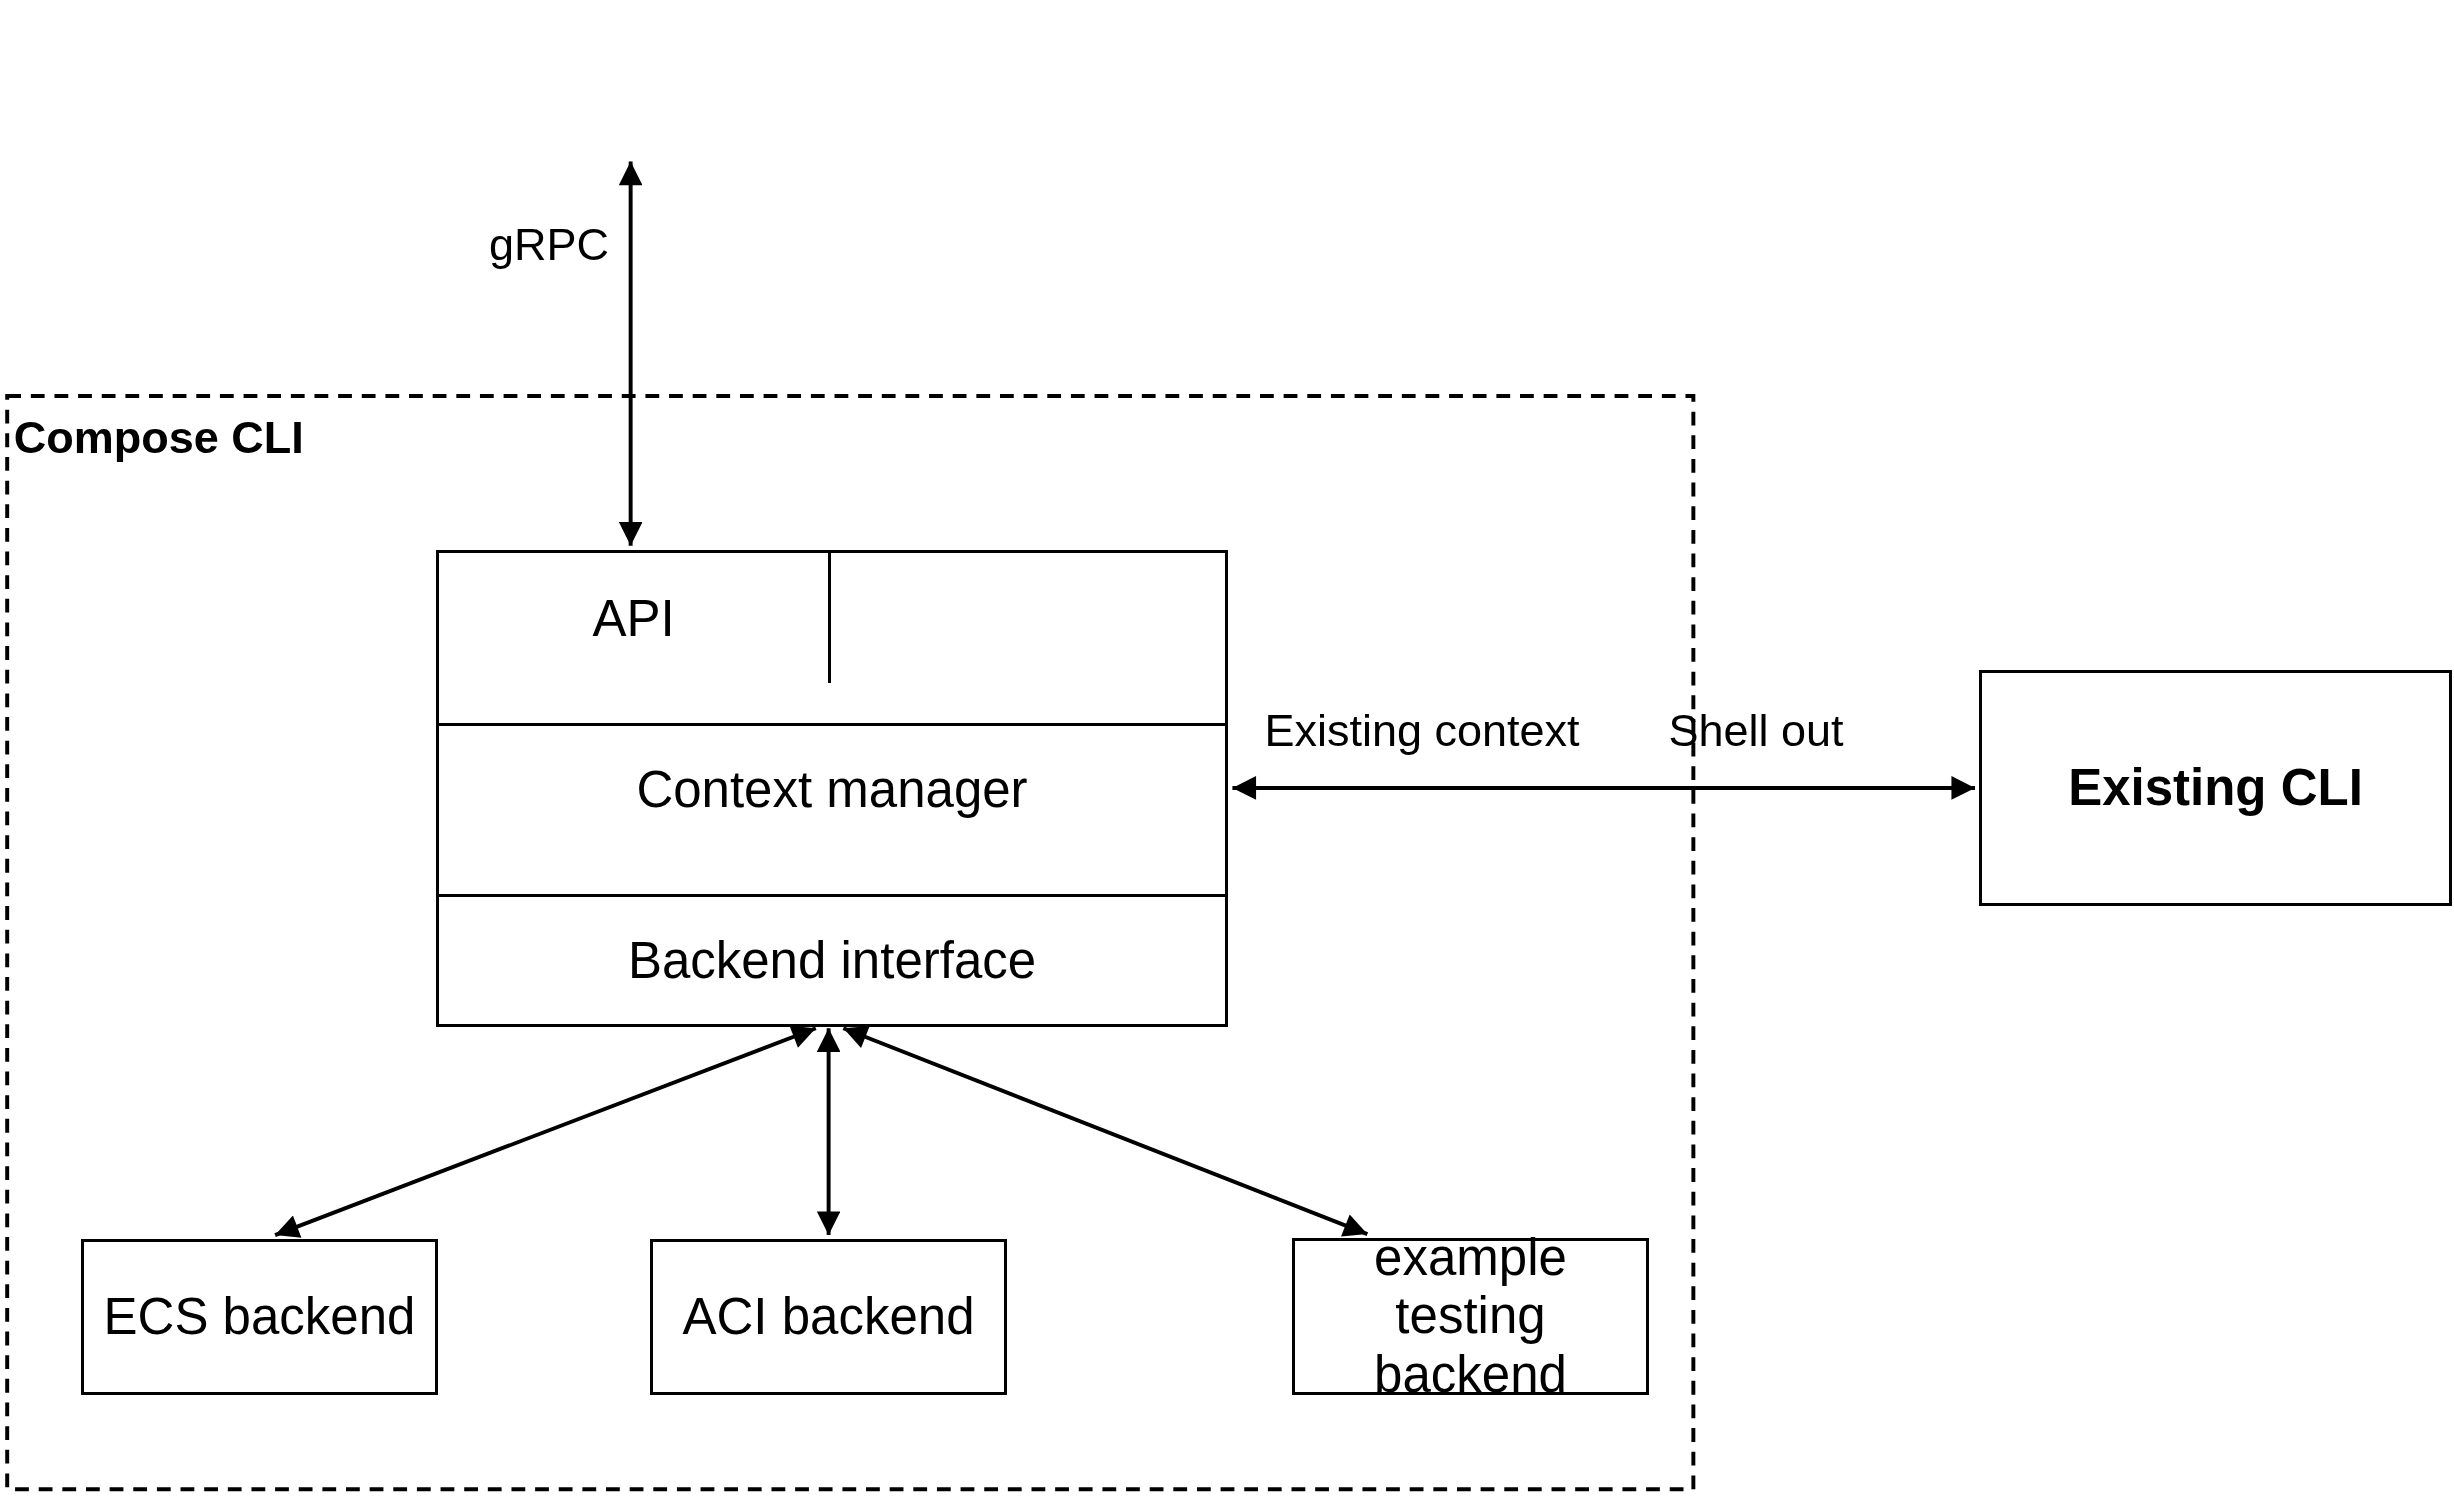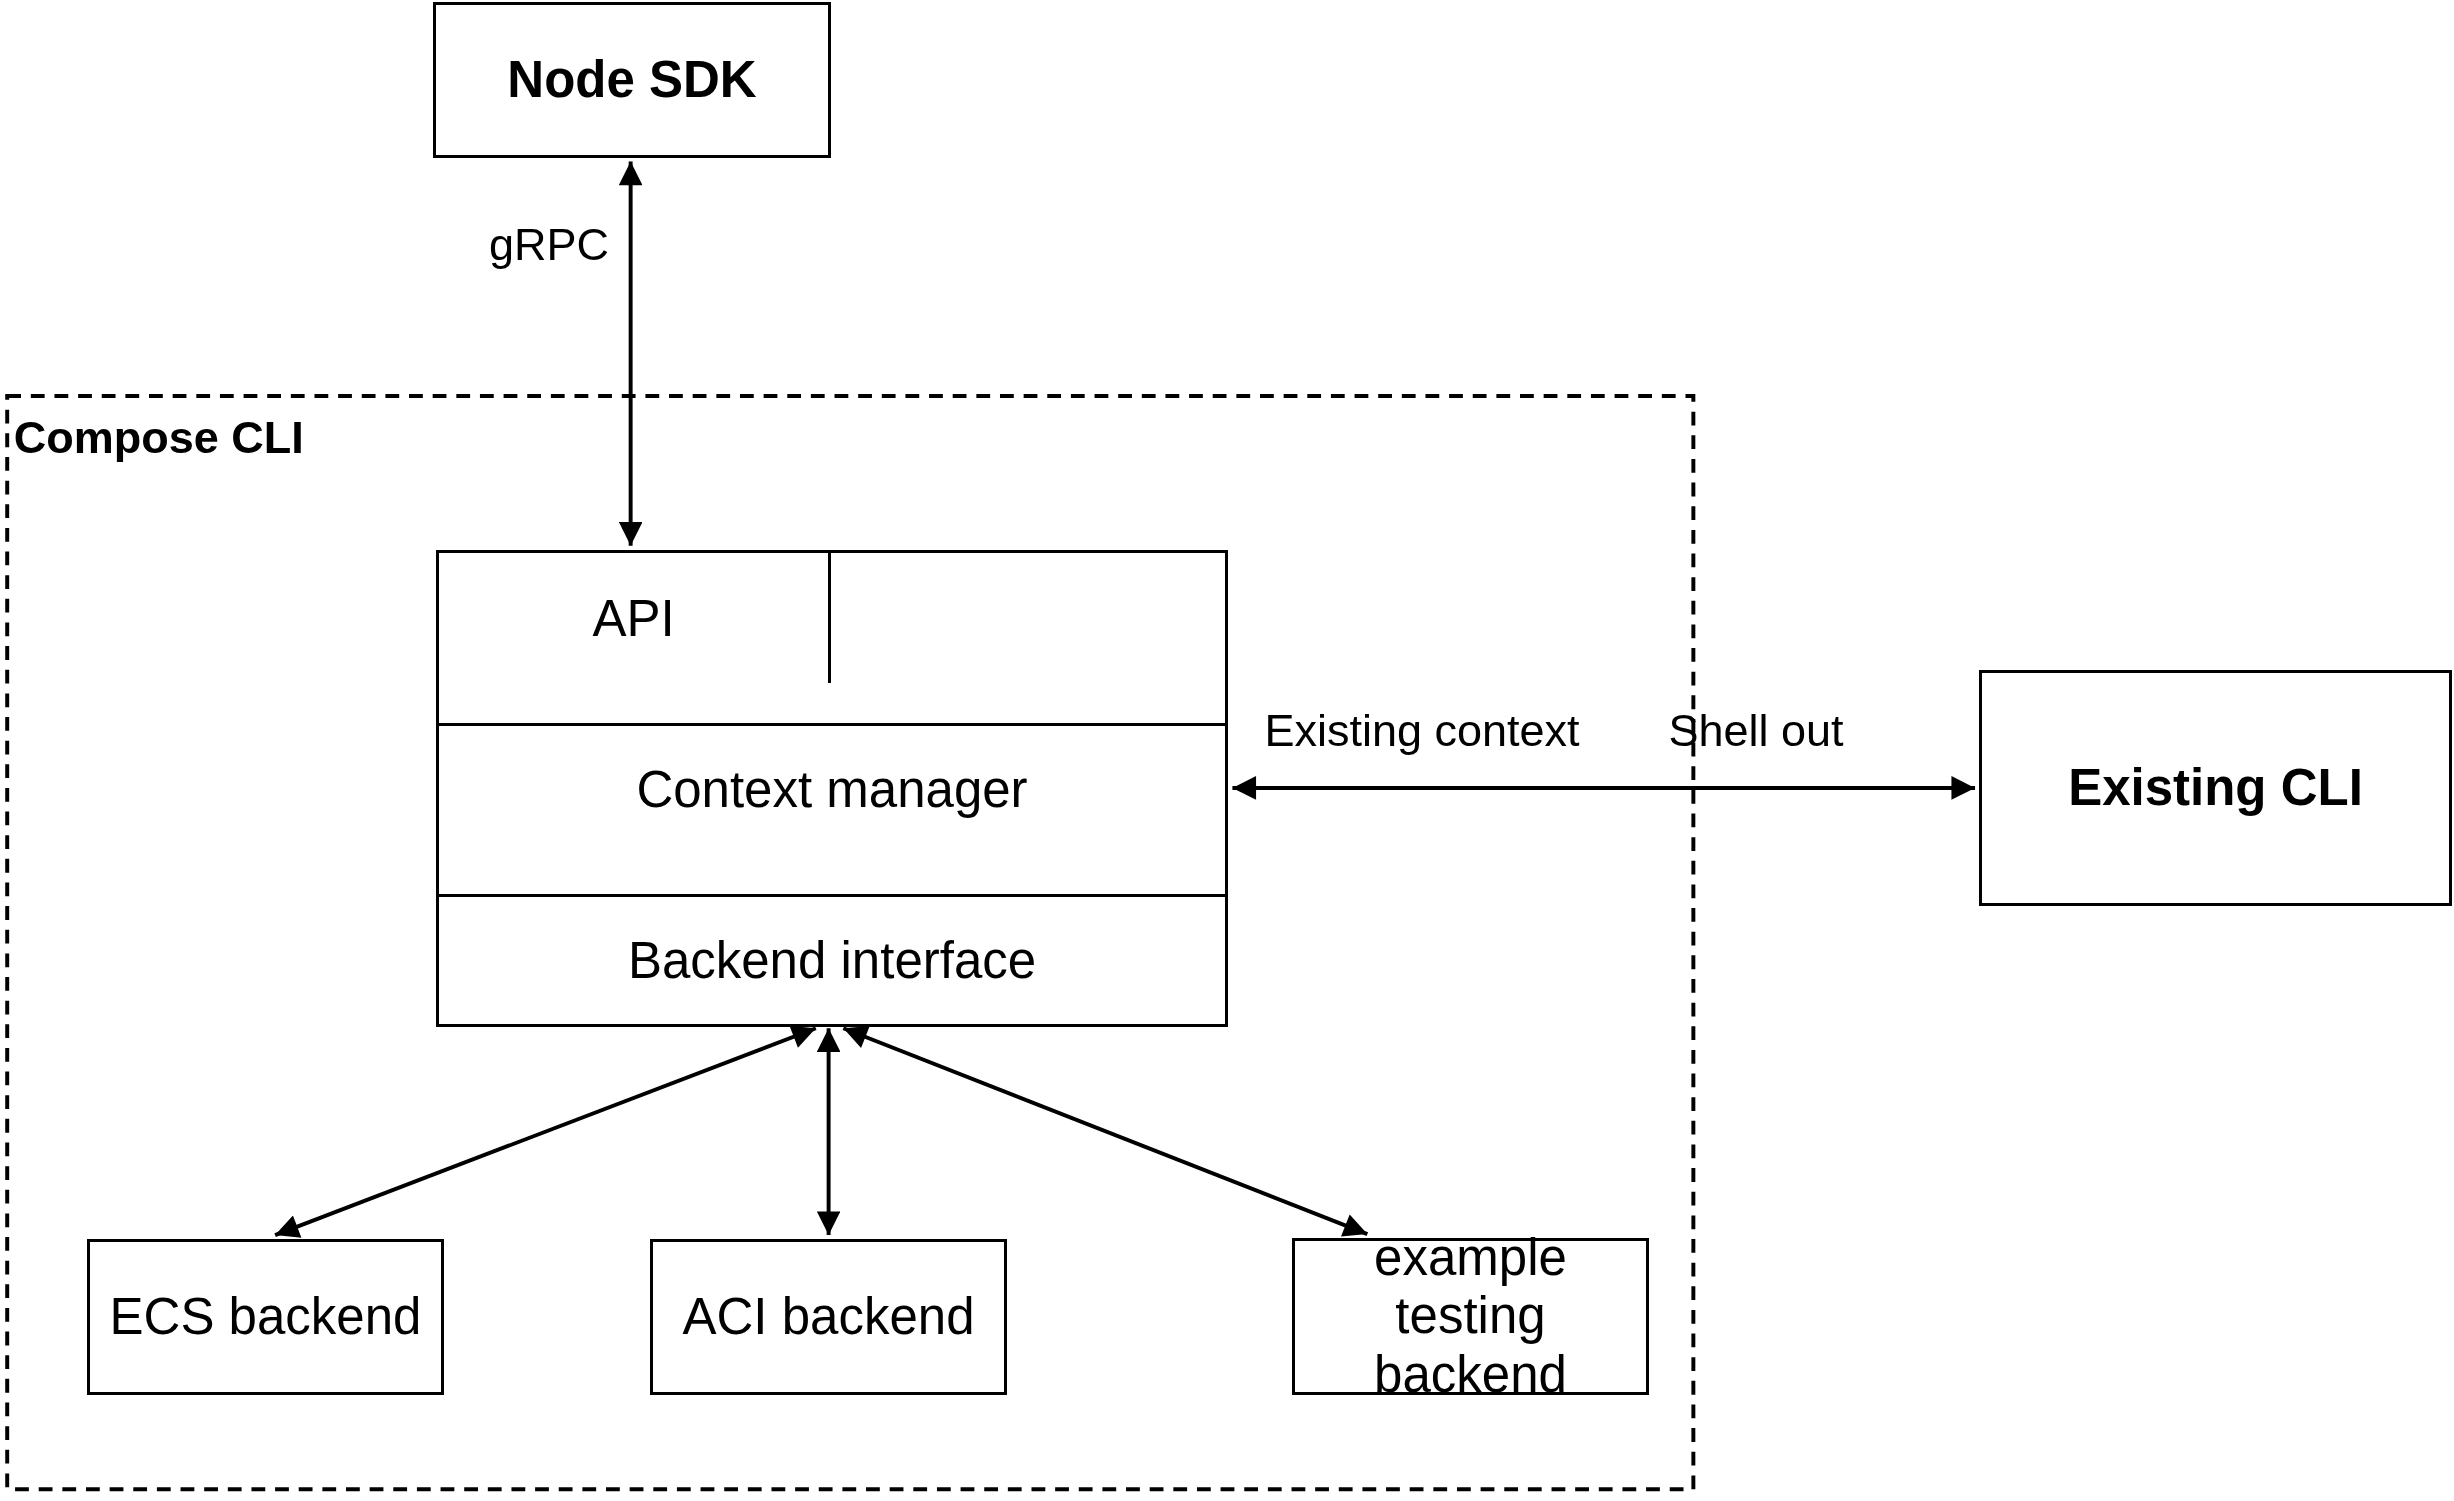--- a/index.html
+++ b/index.html
@@ -86,23 +86,20 @@
 
     <line x1="1251" y1="800" x2="2005" y2="800" stroke="#000000" stroke-width="4" marker-start="url(#arrow)" marker-end="url(#arrow)"></line>
 
     <line x1="828" y1="1044" x2="279" y2="1254" stroke="#000000" stroke-width="4" marker-start="url(#arrow)" marker-end="url(#arrow)"></line>
 
     <line x1="841" y1="1044" x2="841" y2="1254" stroke="#000000" stroke-width="4" marker-start="url(#arrow)" marker-end="url(#arrow)"></line>
 
     <line x1="856" y1="1044" x2="1388" y2="1253" stroke="#000000" stroke-width="4" marker-start="url(#arrow)" marker-end="url(#arrow)"></line>
   </svg>
 
-  <div class="node bold" style="left:433px; top:2px; width:398px; height:156px;">
-    <span>Node SDK</span>
-  </div>
 
   <div class="floating-label" style="left:401px; top:215px; width:296px;">gRPC</div>
 
   <div class="floating-label bold" style="left:13.8px; top:408px; text-align:right;">Compose CLI</div>
 
   <div class="stack">
     <div class="row1">
       <div class="cell div-right">
         <span>API</span>
       </div>
@@ -115,21 +112,21 @@
     </div>
   </div>
 
   <div class="floating-label" style="left:1225px; top:701px; width:394px;text-align:center;">Existing context</div>
   <div class="floating-label" style="left:1608px; top:701px; width:296px;">Shell out</div>
 
   <div class="node bold" style="left:1979px; top:670px; width:473px; height:236px;">
     <span>Existing CLI</span>
   </div>
 
-  <div class="node" style="left:81px; top:1239px; width:357px; height:156px;margin-left:6px;">
+  <div class="node" style="left:81px; top:1239px; width:357px; height:156px;">
     <span>ECS backend</span>
   </div>
 
   <div class="node" style="left:650px; top:1239px; width:357px; height:156px;">
     <span>ACI backend</span>
   </div>
 
   <div class="node" style="left:1292px; top:1238px; width:357px; height:157px; padding:0 21px;">
     <span>example testing backend</span>
   </div>

